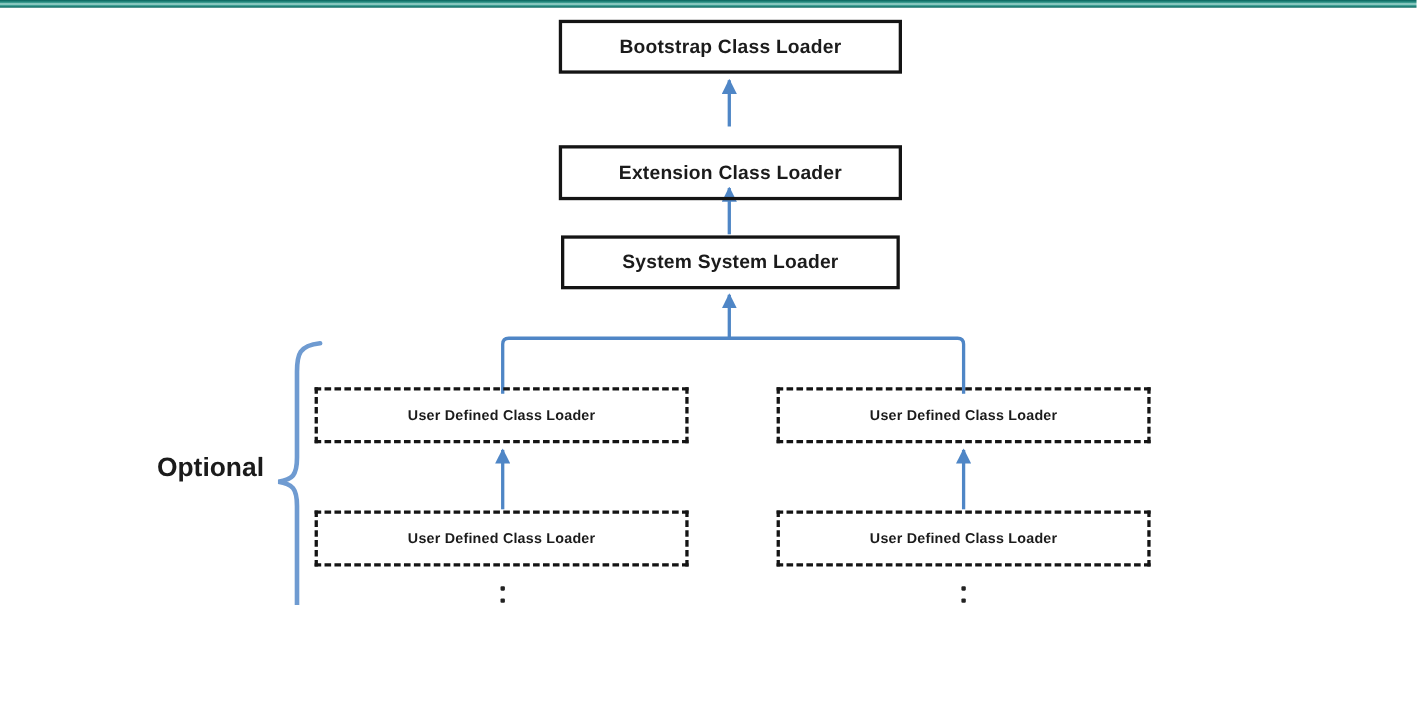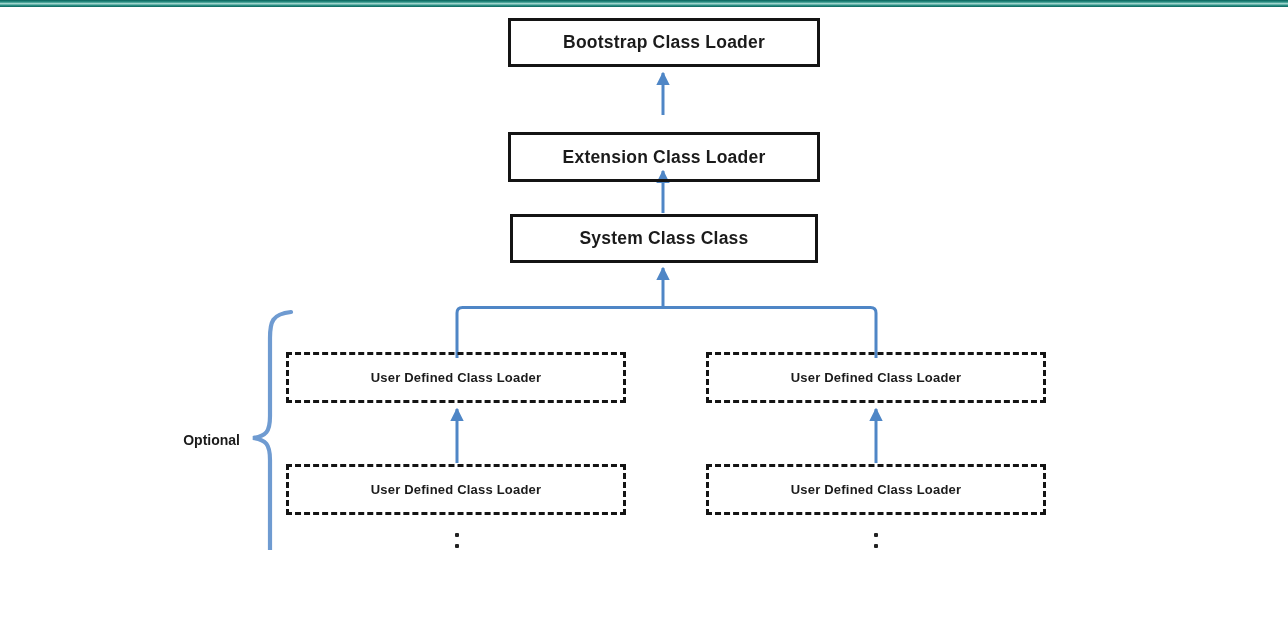--- a/index.html
+++ b/index.html
@@ -29,22 +29,22 @@
     font-weight:bold;font-size:13px;color:#1b1b1b;letter-spacing:.2px;
   }
   .box-bootstrap{left:508px;top:18px;width:312px;height:49px;}
   .box-extension{left:508px;top:132px;width:312px;height:50px;}
   .box-system{left:510px;top:214px;width:308px;height:49px;}
   .box-ud-tl{left:286px;top:352px;width:340px;height:51px;}
   .box-ud-tr{left:706px;top:352px;width:340px;height:51px;}
   .box-ud-bl{left:286px;top:464px;width:340px;height:51px;}
   .box-ud-br{left:706px;top:464px;width:340px;height:51px;}
   .optional{
-    position:absolute;left:140px;top:432px;width:100px;z-index:2;
-    font-weight:bold;font-size:14px;color:#1b1b1b;text-align:right;
+    position:absolute;left:140px;top:412px;width:100px;z-index:2;
+    font-weight:bold;font-size:24px;color:#1b1b1b;text-align:right;
   }
   .vdots{
     position:absolute;z-index:2;display:flex;flex-direction:column;gap:7px;
   }
   .vdots span{width:4px;height:4px;background:#222;border-radius:1px;display:block;}
   .vdots-left{left:455px;top:533px;}
   .vdots-right{left:874px;top:533px;}
   .caption-line1{
     position:absolute;left:99px;top:593px;z-index:3;
     font-family:"Liberation Serif", serif;
@@ -98,21 +98,21 @@
 
   <div class="solidbox box-bootstrap">
     <span>Bootstrap Class Loader</span>
   </div>
 
   <div class="solidbox box-extension">
     <span>Extension Class Loader</span>
   </div>
 
   <div class="solidbox box-system">
-    <span>System Class Class</span>
+    <span>System System Loader</span>
   </div>
 
   <div class="dashbox box-ud-tl">
     <span>User Defined Class Loader</span>
   </div>
 
   <div class="dashbox box-ud-tr">
     <span>User Defined Class Loader</span>
   </div>
 

